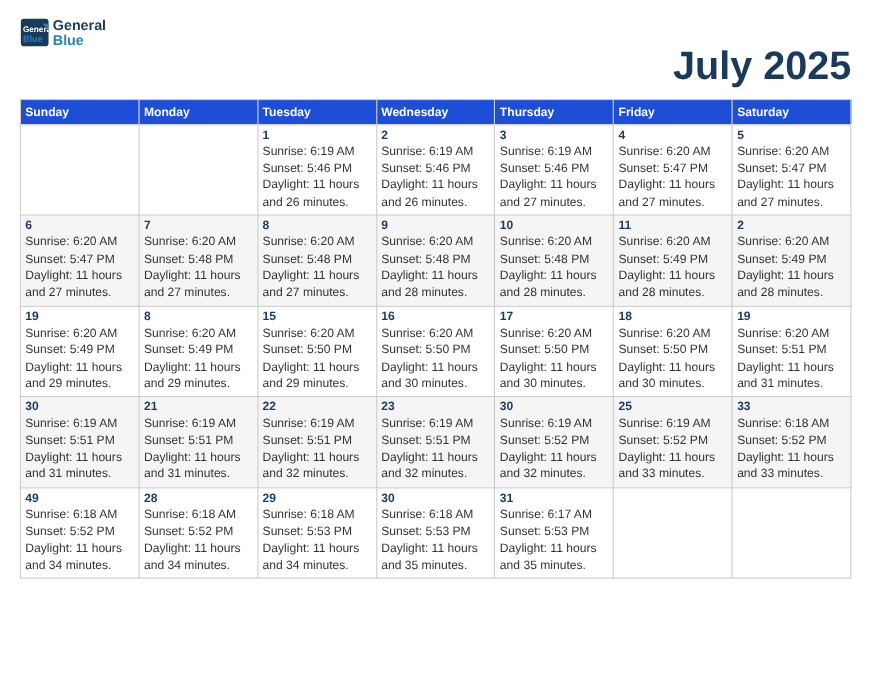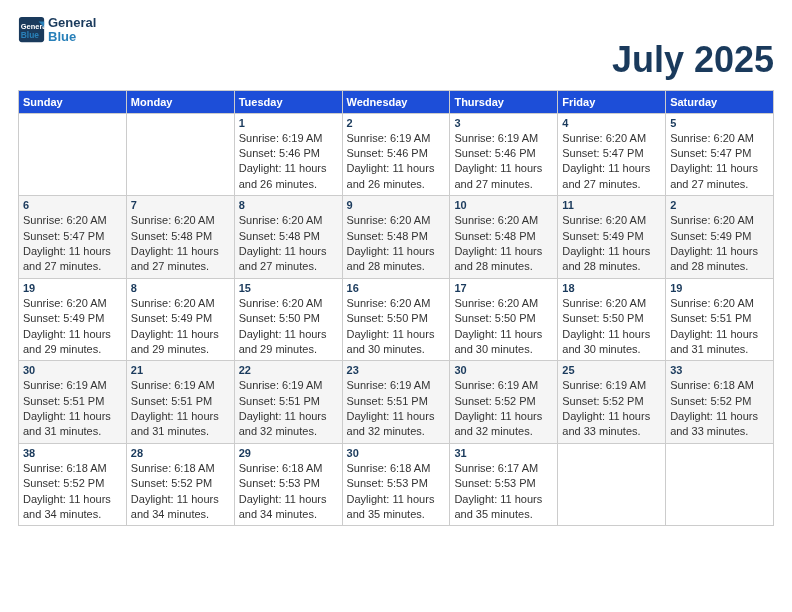--- a/index.html
+++ b/index.html
@@ -231,21 +231,21 @@
             <span class="day-num">25</span>
             <div class="day-info">Sunrise: 6:19 AM<br>Sunset: 5:52 PM<br>Daylight: 11 hours and 33 minutes.</div>
           </td>
           <td>
             <span class="day-num">33</span>
             <div class="day-info">Sunrise: 6:18 AM<br>Sunset: 5:52 PM<br>Daylight: 11 hours and 33 minutes.</div>
           </td>
         </tr>
         <tr>
           <td>
-            <span class="day-num">38</span>
+            <span class="day-num">49</span>
             <div class="day-info">Sunrise: 6:18 AM<br>Sunset: 5:52 PM<br>Daylight: 11 hours and 34 minutes.</div>
           </td>
           <td>
             <span class="day-num">28</span>
             <div class="day-info">Sunrise: 6:18 AM<br>Sunset: 5:52 PM<br>Daylight: 11 hours and 34 minutes.</div>
           </td>
           <td>
             <span class="day-num">29</span>
             <div class="day-info">Sunrise: 6:18 AM<br>Sunset: 5:53 PM<br>Daylight: 11 hours and 34 minutes.</div>
           </td>

